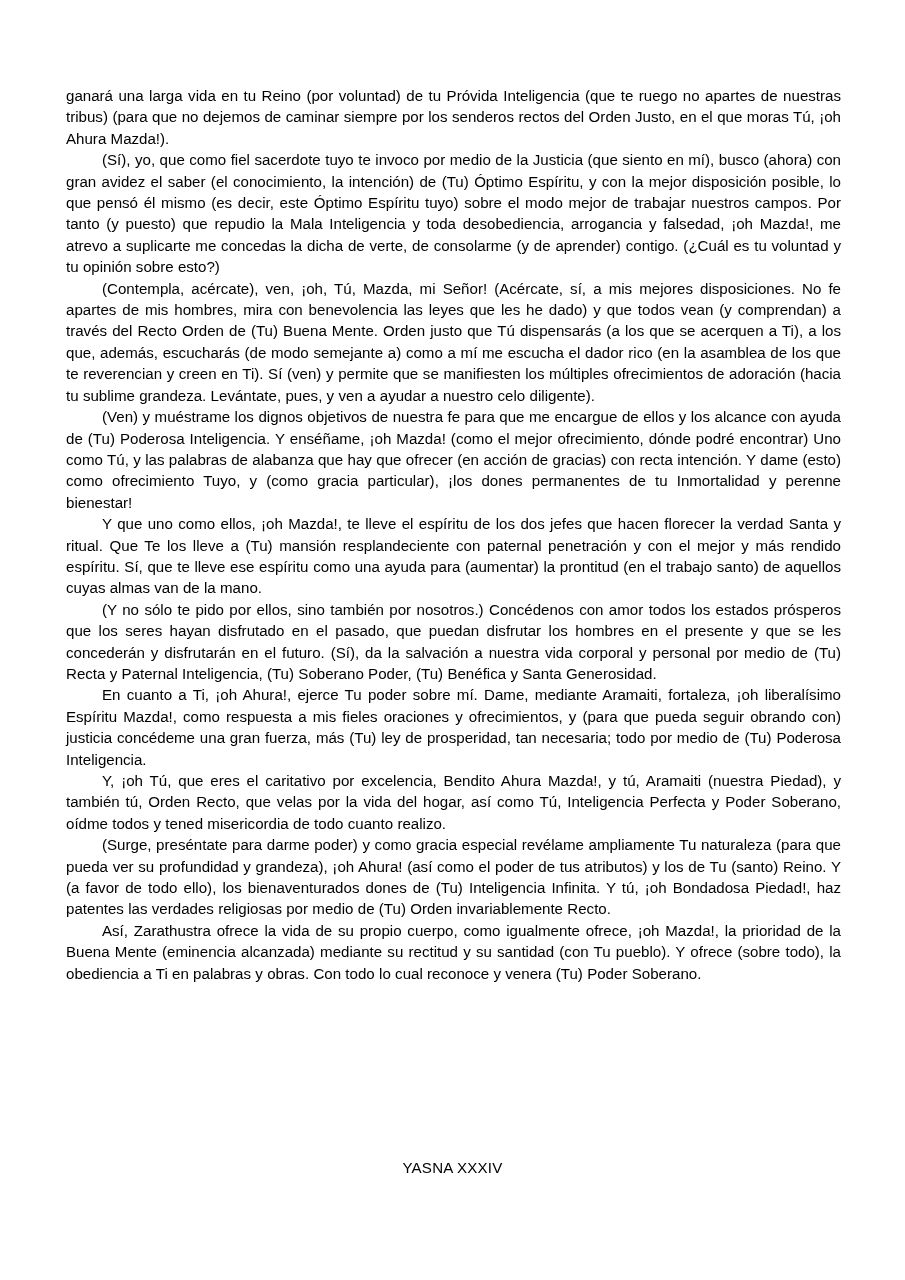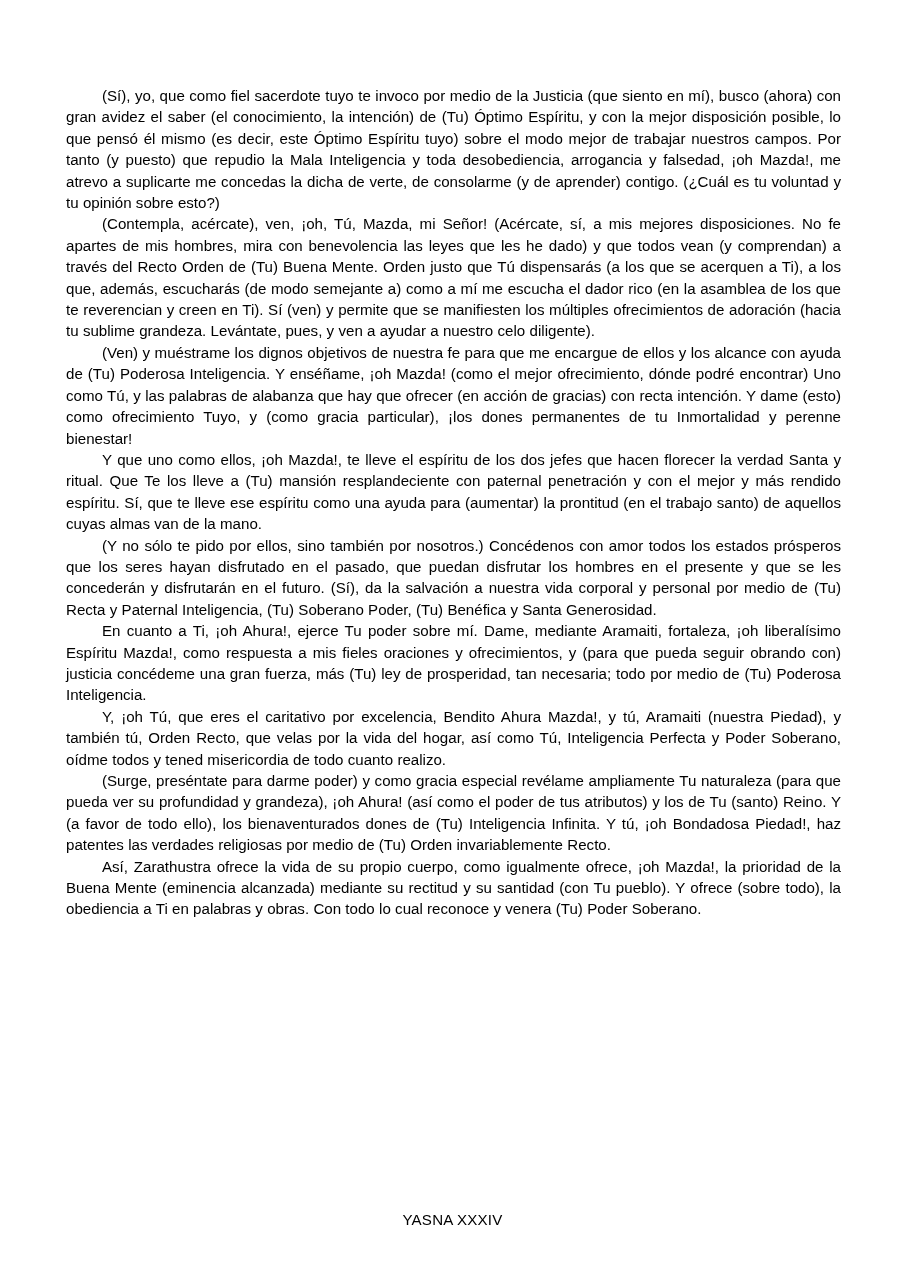--- a/index.html
+++ b/index.html
@@ -37,34 +37,35 @@
     text-indent: 36px;
     hyphens: none;
     word-spacing: 0.1px;
   }
   .para.first {
     text-indent: 0;
   }
   .footer {
     position: absolute;
     left: 0;
-    top: 1210px;
+    top: 1158px;
     width: 905px;
     text-align: center;
     font-size: 15.1px;
     line-height: 20px;
     letter-spacing: 0.2px;
   }
 </style>
 </head>
 <body>
 
 <div class="page">
 
   <div class="text-column">
+    <p class="para first">ganará una larga vida en tu Reino (por voluntad) de tu Próvida Inteligencia (que te ruego no apartes de nuestras tribus) (para que no dejemos de caminar siempre por los senderos rectos del Orden Justo, en el que moras Tú, ¡oh Ahura Mazda!).</p>
     <p class="para">(Sí), yo, que como fiel sacerdote tuyo te invoco por medio de la Justicia (que siento en mí), busco (ahora) con gran avidez el saber (el conocimiento, la intención) de (Tu) Óptimo Espíritu, y con la mejor disposición posible, lo que pensó él mismo (es decir, este Óptimo Espíritu tuyo) sobre el modo mejor de trabajar nuestros campos. Por tanto (y puesto) que repudio la Mala Inteligencia y toda desobediencia, arrogancia y falsedad, ¡oh Mazda!, me atrevo a suplicarte me concedas la dicha de verte, de consolarme (y de aprender) contigo. (¿Cuál es tu voluntad y tu opinión sobre esto?)</p>
     <p class="para">(Contempla, acércate), ven, ¡oh, Tú, Mazda, mi Señor! (Acércate, sí, a mis mejores disposiciones. No fe apartes de mis hombres, mira con benevolencia las leyes que les he dado) y que todos vean (y comprendan) a través del Recto Orden de (Tu) Buena Mente. Orden justo que Tú dispensarás (a los que se acerquen a Ti), a los que, además, escucharás (de modo semejante a) como a mí me escucha el dador rico (en la asamblea de los que te reverencian y creen en Ti). Sí (ven) y permite que se manifiesten los múltiples ofrecimientos de adoración (hacia tu sublime grandeza. Levántate, pues, y ven a ayudar a nuestro celo diligente).</p>
     <p class="para">(Ven) y muéstrame los dignos objetivos de nuestra fe para que me encargue de ellos y los alcance con ayuda de (Tu) Poderosa Inteligencia. Y enséñame, ¡oh Mazda! (como el mejor ofrecimiento, dónde podré encontrar) Uno como Tú, y las palabras de alabanza que hay que ofrecer (en acción de gracias) con recta intención. Y dame (esto) como ofrecimiento Tuyo, y (como gracia particular), ¡los dones permanentes de tu Inmortalidad y perenne bienestar!</p>
     <p class="para">Y que uno como ellos, ¡oh Mazda!, te lleve el espíritu de los dos jefes que hacen florecer la verdad Santa y ritual. Que Te los lleve a (Tu) mansión resplandeciente con paternal penetración y con el mejor y más rendido espíritu. Sí, que te lleve ese espíritu como una ayuda para (aumentar) la prontitud (en el trabajo santo) de aquellos cuyas almas van de la mano.</p>
     <p class="para">(Y no sólo te pido por ellos, sino también por nosotros.) Concédenos con amor todos los estados prósperos que los seres hayan disfrutado en el pasado, que puedan disfrutar los hombres en el presente y que se les concederán y disfrutarán en el futuro. (Sí), da la salvación a nuestra vida corporal y personal por medio de (Tu) Recta y Paternal Inteligencia, (Tu) Soberano Poder, (Tu) Benéfica y Santa Generosidad.</p>
     <p class="para">En cuanto a Ti, ¡oh Ahura!, ejerce Tu poder sobre mí. Dame, mediante Aramaiti, fortaleza, ¡oh liberalísimo Espíritu Mazda!, como respuesta a mis fieles oraciones y ofrecimientos, y (para que pueda seguir obrando con) justicia concédeme una gran fuerza, más (Tu) ley de prosperidad, tan necesaria; todo por medio de (Tu) Poderosa Inteligencia.</p>
     <p class="para">Y, ¡oh Tú, que eres el caritativo por excelencia, Bendito Ahura Mazda!, y tú, Aramaiti (nuestra Piedad), y también tú, Orden Recto, que velas por la vida del hogar, así como Tú, Inteligencia Perfecta y Poder Soberano, oídme todos y tened misericordia de todo cuanto realizo.</p>
     <p class="para">(Surge, preséntate para darme poder) y como gracia especial revélame ampliamente Tu naturaleza (para que pueda ver su profundidad y grandeza), ¡oh Ahura! (así como el poder de tus atributos) y los de Tu (santo) Reino. Y (a favor de todo ello), los bienaventurados dones de (Tu) Inteligencia Infinita. Y tú, ¡oh Bondadosa Piedad!, haz patentes las verdades religiosas por medio de (Tu) Orden invariablemente Recto.</p>
     <p class="para">Así, Zarathustra ofrece la vida de su propio cuerpo, como igualmente ofrece, ¡oh Mazda!, la prioridad de la Buena Mente (eminencia alcanzada) mediante su rectitud y su santidad (con Tu pueblo). Y ofrece (sobre todo), la obediencia a Ti en palabras y obras. Con todo lo cual reconoce y venera (Tu) Poder Soberano.</p>
   </div>

